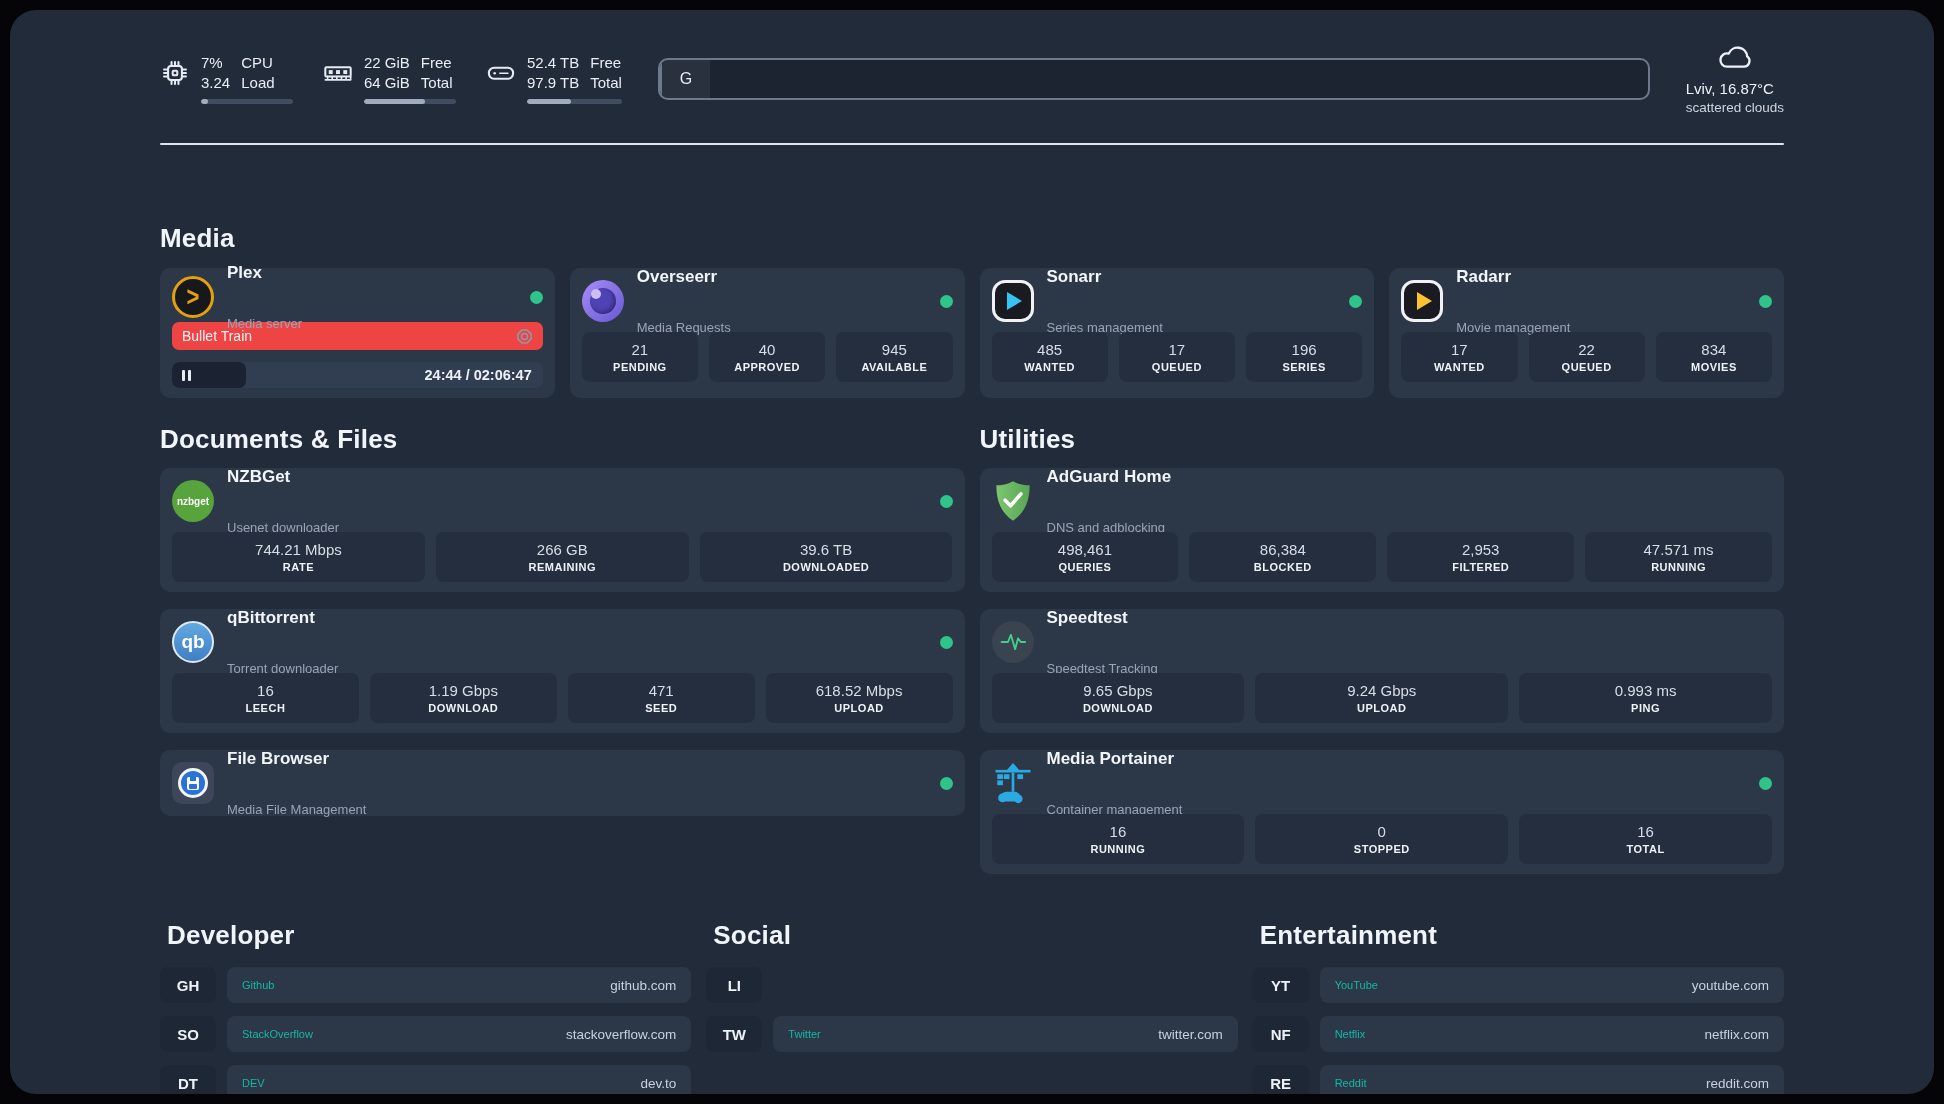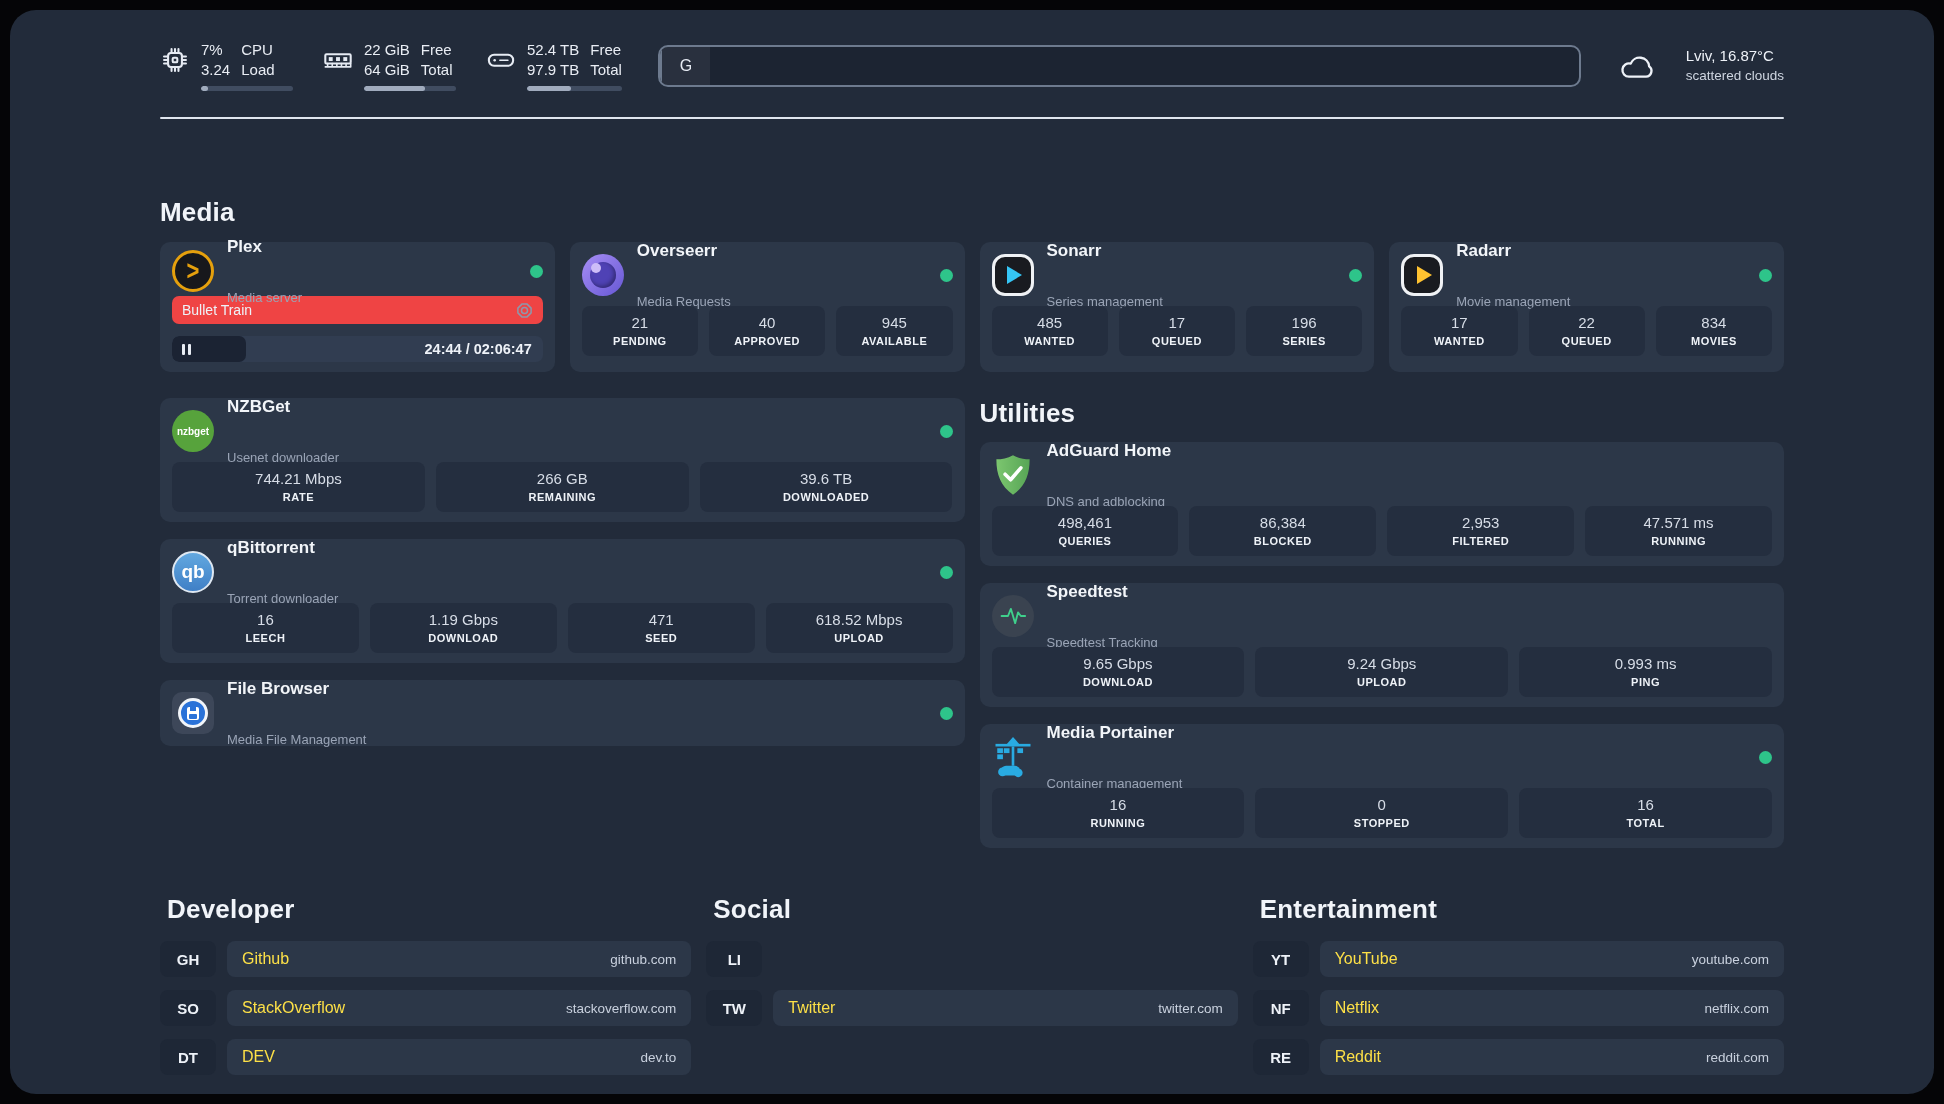--- a/index.html
+++ b/index.html
@@ -16,21 +16,21 @@
   .stat-col { display:flex; flex-direction:column; line-height:1.3; font-size:15px; color:#e9edf4; }
   .stat-col.labels { font-weight:500; }
   .stat-bar { margin:7px 0 0 41px; height:5px; min-width:92px; background:#404c60; border-radius:3px; overflow:hidden; }
   .stat-bar-fill { height:100%; background:#a0abbd; border-radius:3px; }
 
   .search-wrap { flex:1; margin:0 36px; height:42px; border:2px solid #6d7a8e; border-radius:10px; display:flex; align-items:stretch; background:rgba(10,16,28,.25); overflow:hidden; }
   .search-input { flex:1; background:transparent; border:none; outline:none; color:#dfe5ee; font-size:15px; padding:0 16px; font-family:"Liberation Sans", sans-serif; }
   .search-input::placeholder { color:#97a1b3; }
   .search-btn { width:50px; border-left:2px solid #6d7a8e; background:rgba(255,255,255,.06); color:#e6ebf3; font-size:16px; display:flex; align-items:center; justify-content:center; cursor:pointer; }
 
-  .weather { display:flex; align-items:center; gap:29px; }
+  .weather { display:flex; align-items:center; gap:7px;flex-direction:column; }
   .weather-icon { width:40px; height:32px; color:#eef2f8; }
   .weather-txt { display:flex; flex-direction:column; line-height:1.35; }
   .weather-loc { font-size:15px; color:#eef2f8; }
   .weather-cond { font-size:13.5px; color:#ced5e0; }
 
   .divider { margin-top:26px; height:2px; background:#dfe5ee; border-radius:1px; }
 
   
   .sec-title { font-size:26px; font-weight:600; color:#f1f4f9; letter-spacing:.2px; }
   .media-title { margin-top:78px; }
@@ -62,21 +62,21 @@
   .col-title { margin-bottom:13px; }
   .col .card { margin-bottom:17px; }
   .col .card:last-child { margin-bottom:0; }
 
   
   .bottom-grid { display:grid; grid-template-columns:1fr 1fr 1fr; gap:15px; margin-top:46px; align-items:start; }
   .bm-title { margin-bottom:16px;margin-left:7px; }
   .bm-row { display:flex; gap:11px; height:36px; margin-bottom:13px; cursor:pointer; }
   .bm-abbr { width:56px; background:#1e2736; border-radius:8px; display:flex; align-items:center; justify-content:center; font-size:15px; font-weight:700; color:#eef2f8; }
   .bm-main { flex:1; background:#2c3748; border-radius:8px; display:flex; align-items:center; padding:0 15px; }
-  .bm-name { font-size:16px; color:#fde047; }
+  .bm-name { font-size:11px; color:#14b8a6; }
   .bm-domain { margin-left:auto; font-size:13.5px; color:#c9d1de; }
 
   
   .logo { width:42px; height:42px; flex:0 0 auto; display:flex; align-items:center; justify-content:center; }
   .logo-plex { border-radius:50%; background:#17181c; border:3px solid #e5a00d; color:#e5a00d; font-size:20px; font-weight:900; }
   .logo-plex i { font-style:normal; transform:scaleY(1.35) scaleX(1.1); }
   .logo-overseerr { border-radius:50%; background:linear-gradient(135deg,#a78ef5,#6657d4); position:relative; }
   .logo-overseerr .inner { width:26px; height:26px; border-radius:50%; background:#4f42b5; box-shadow:inset -2px -2px 4px rgba(0,0,0,.35); }
   .logo-overseerr .spark { position:absolute; left:9px; top:9px; width:10px; height:10px; border-radius:50%; background:#cdbdf8; }
   .logo-arr { border-radius:13px; background:#191b20; border:3px solid #f0f2f5; }
@@ -296,20 +296,21 @@
           <div class="stat-pill">
               <span class="pill-value">834</span>
               <span class="pill-label">MOVIES</span>
             </div>
         </div>
       </div>
     </div>
 
     <div class="two-col">
       <div class="col">
+        <h2 class="sec-title col-title">Documents &amp; Files</h2>
 
         <div class="card">
           <div class="app-header">
             <div class="logo logo-nzbget">
                 <span>nzbget</span>
               </div>
             <div class="app-meta">
               <span class="app-name">NZBGet</span>
               <span class="app-desc">Usenet downloader</span>
             </div>

